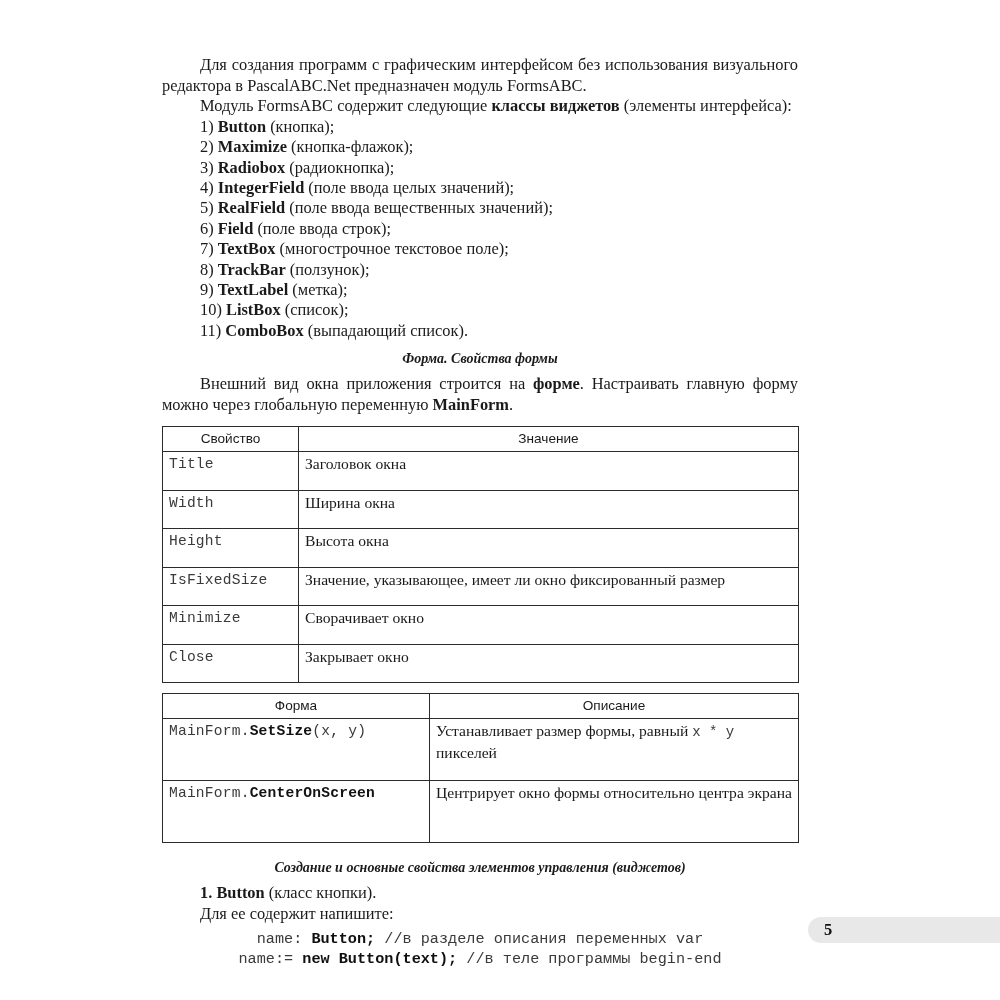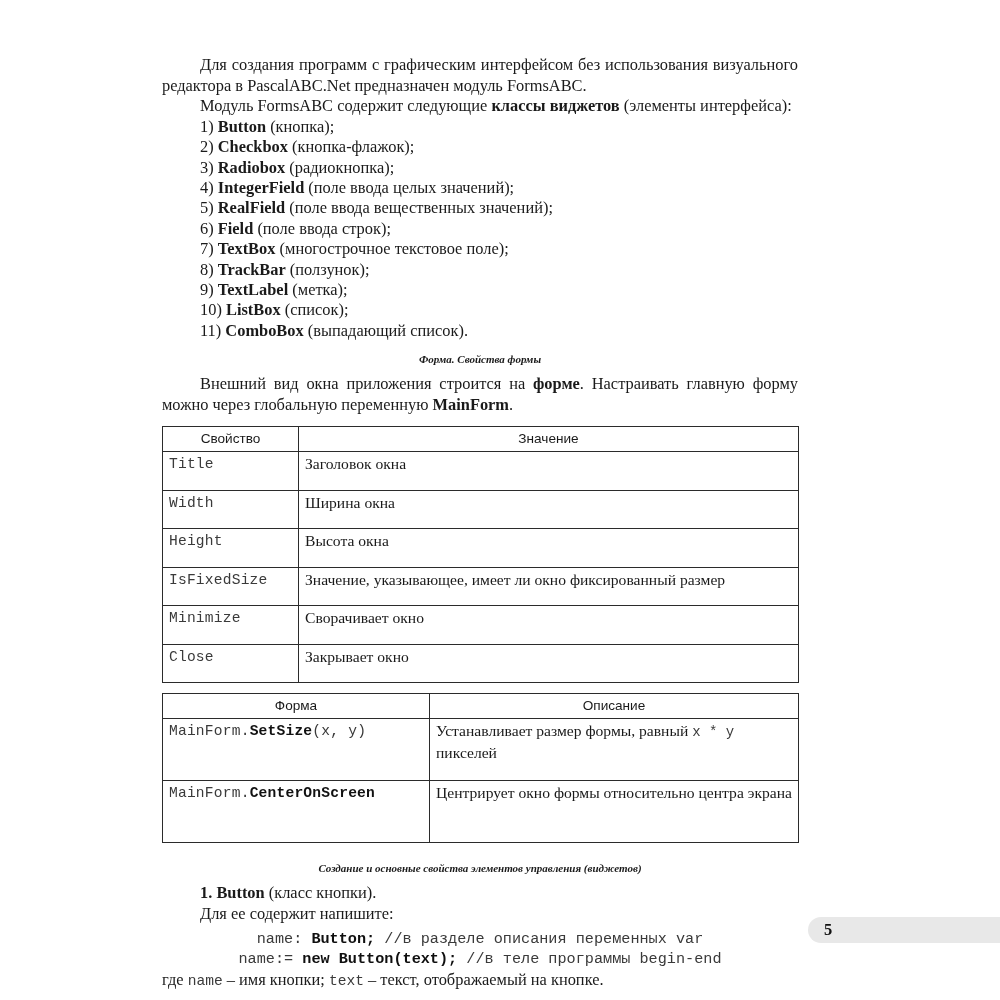--- a/index.html
+++ b/index.html
@@ -45,21 +45,21 @@
     font-size: 16.4px;
     line-height: 20.4px;
     text-indent: 38px;
     font-family: "Liberation Serif", serif;
     white-space: nowrap;
   }
   .listitem b { font-weight: bold; }
 
   h2.sec-head {
     margin: 0;
-    font-size: 11px;
+    font-size: 14px;
     line-height: 20px;
     font-weight: bold;
     font-style: italic;
     text-align: center;
     font-family: "Liberation Serif", serif;
   }
 
   .spacer-sm { height: 8px; }
   .spacer-xs { height: 5px; }
 
@@ -158,21 +158,21 @@
 <div class="page">
 
   <div class="content">
 
     <p class="para">Для создания программ с графическим интерфейсом без использования визуального редактора в PascalABC.Net предназначен модуль FormsABC.</p>
 
     <p class="para"><span>Модуль FormsABC содержит следующие </span><b>классы виджетов</b><span> (элементы интерфейса):</span></p>
 
     <div>
       <p class="listitem"><span>1)</span> <b>Button</b> <span>(кнопка);</span></p>
-      <p class="listitem"><span>2)</span> <b>Checkbox</b> <span>(кнопка-флажок);</span></p>
+      <p class="listitem"><span>2)</span> <b>Maximize</b> <span>(кнопка-флажок);</span></p>
       <p class="listitem"><span>3)</span> <b>Radiobox</b> <span>(радиокнопка);</span></p>
       <p class="listitem"><span>4)</span> <b>IntegerField</b> <span>(поле ввода целых значений);</span></p>
       <p class="listitem"><span>5)</span> <b>RealField</b> <span>(поле ввода вещественных значений);</span></p>
       <p class="listitem"><span>6)</span> <b>Field</b> <span>(поле ввода строк);</span></p>
       <p class="listitem"><span>7)</span> <b>TextBox</b> <span>(многострочное текстовое поле);</span></p>
       <p class="listitem"><span>8)</span> <b>TrackBar</b> <span>(ползунок);</span></p>
       <p class="listitem"><span>9)</span> <b>TextLabel</b> <span>(метка);</span></p>
       <p class="listitem"><span>10)</span> <b>ListBox</b> <span>(список);</span></p>
       <p class="listitem"><span>11)</span> <b>ComboBox</b> <span>(выпадающий список).</span></p>
     </div>
@@ -261,21 +261,20 @@
 
     <p class="para">Для ее содержит напишите:</p>
 
     <div style="height:4px"></div>
 
     <div>
       <p class="code-line"><span>name: </span><b>Button;</b><span> //в разделе описания переменных var</span></p>
       <p class="code-line"><span>name:= </span><b>new Button(text);</b><span> //в теле программы begin-end</span></p>
     </div>
 
-    <p class="tail-line"><span>где </span><span class="mi">name</span><span> – имя кнопки; </span><span class="mi">text</span><span> – текст, отображаемый на кнопке.</span></p>
 
   </div>
 
   <div class="page-badge">
     <span class="num">5</span>
   </div>
 
 </div>
 
 </body></html>

